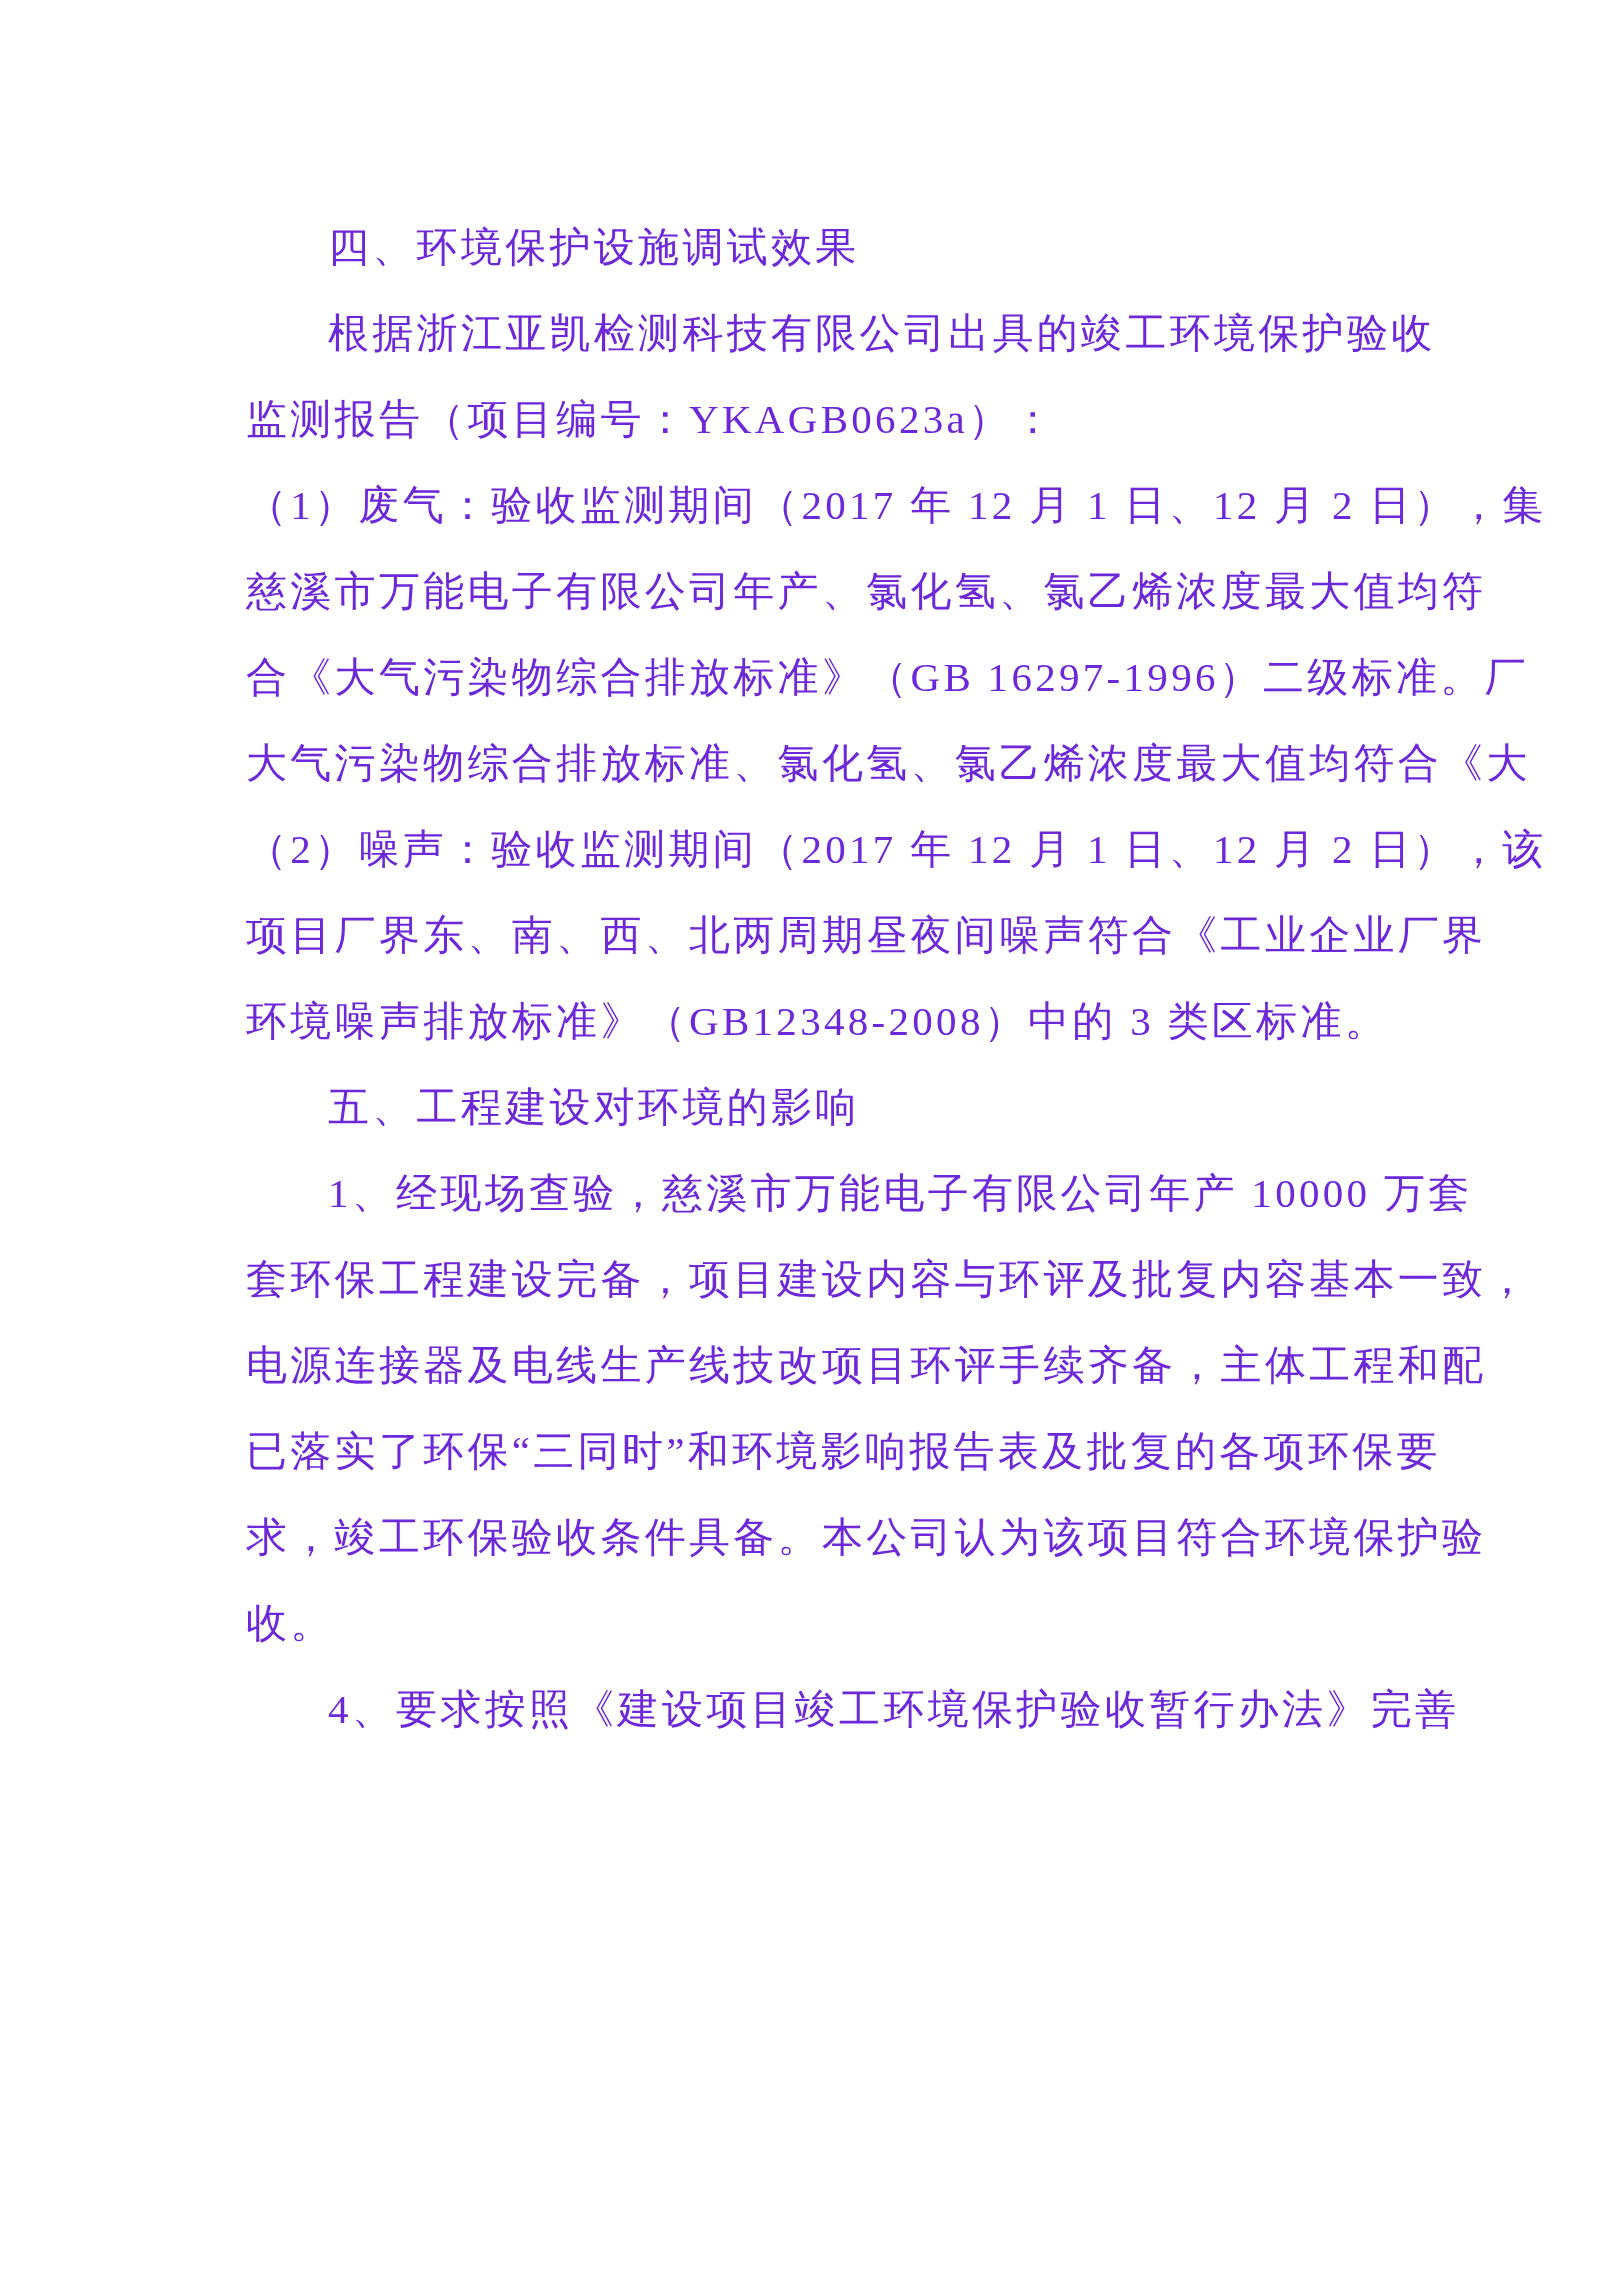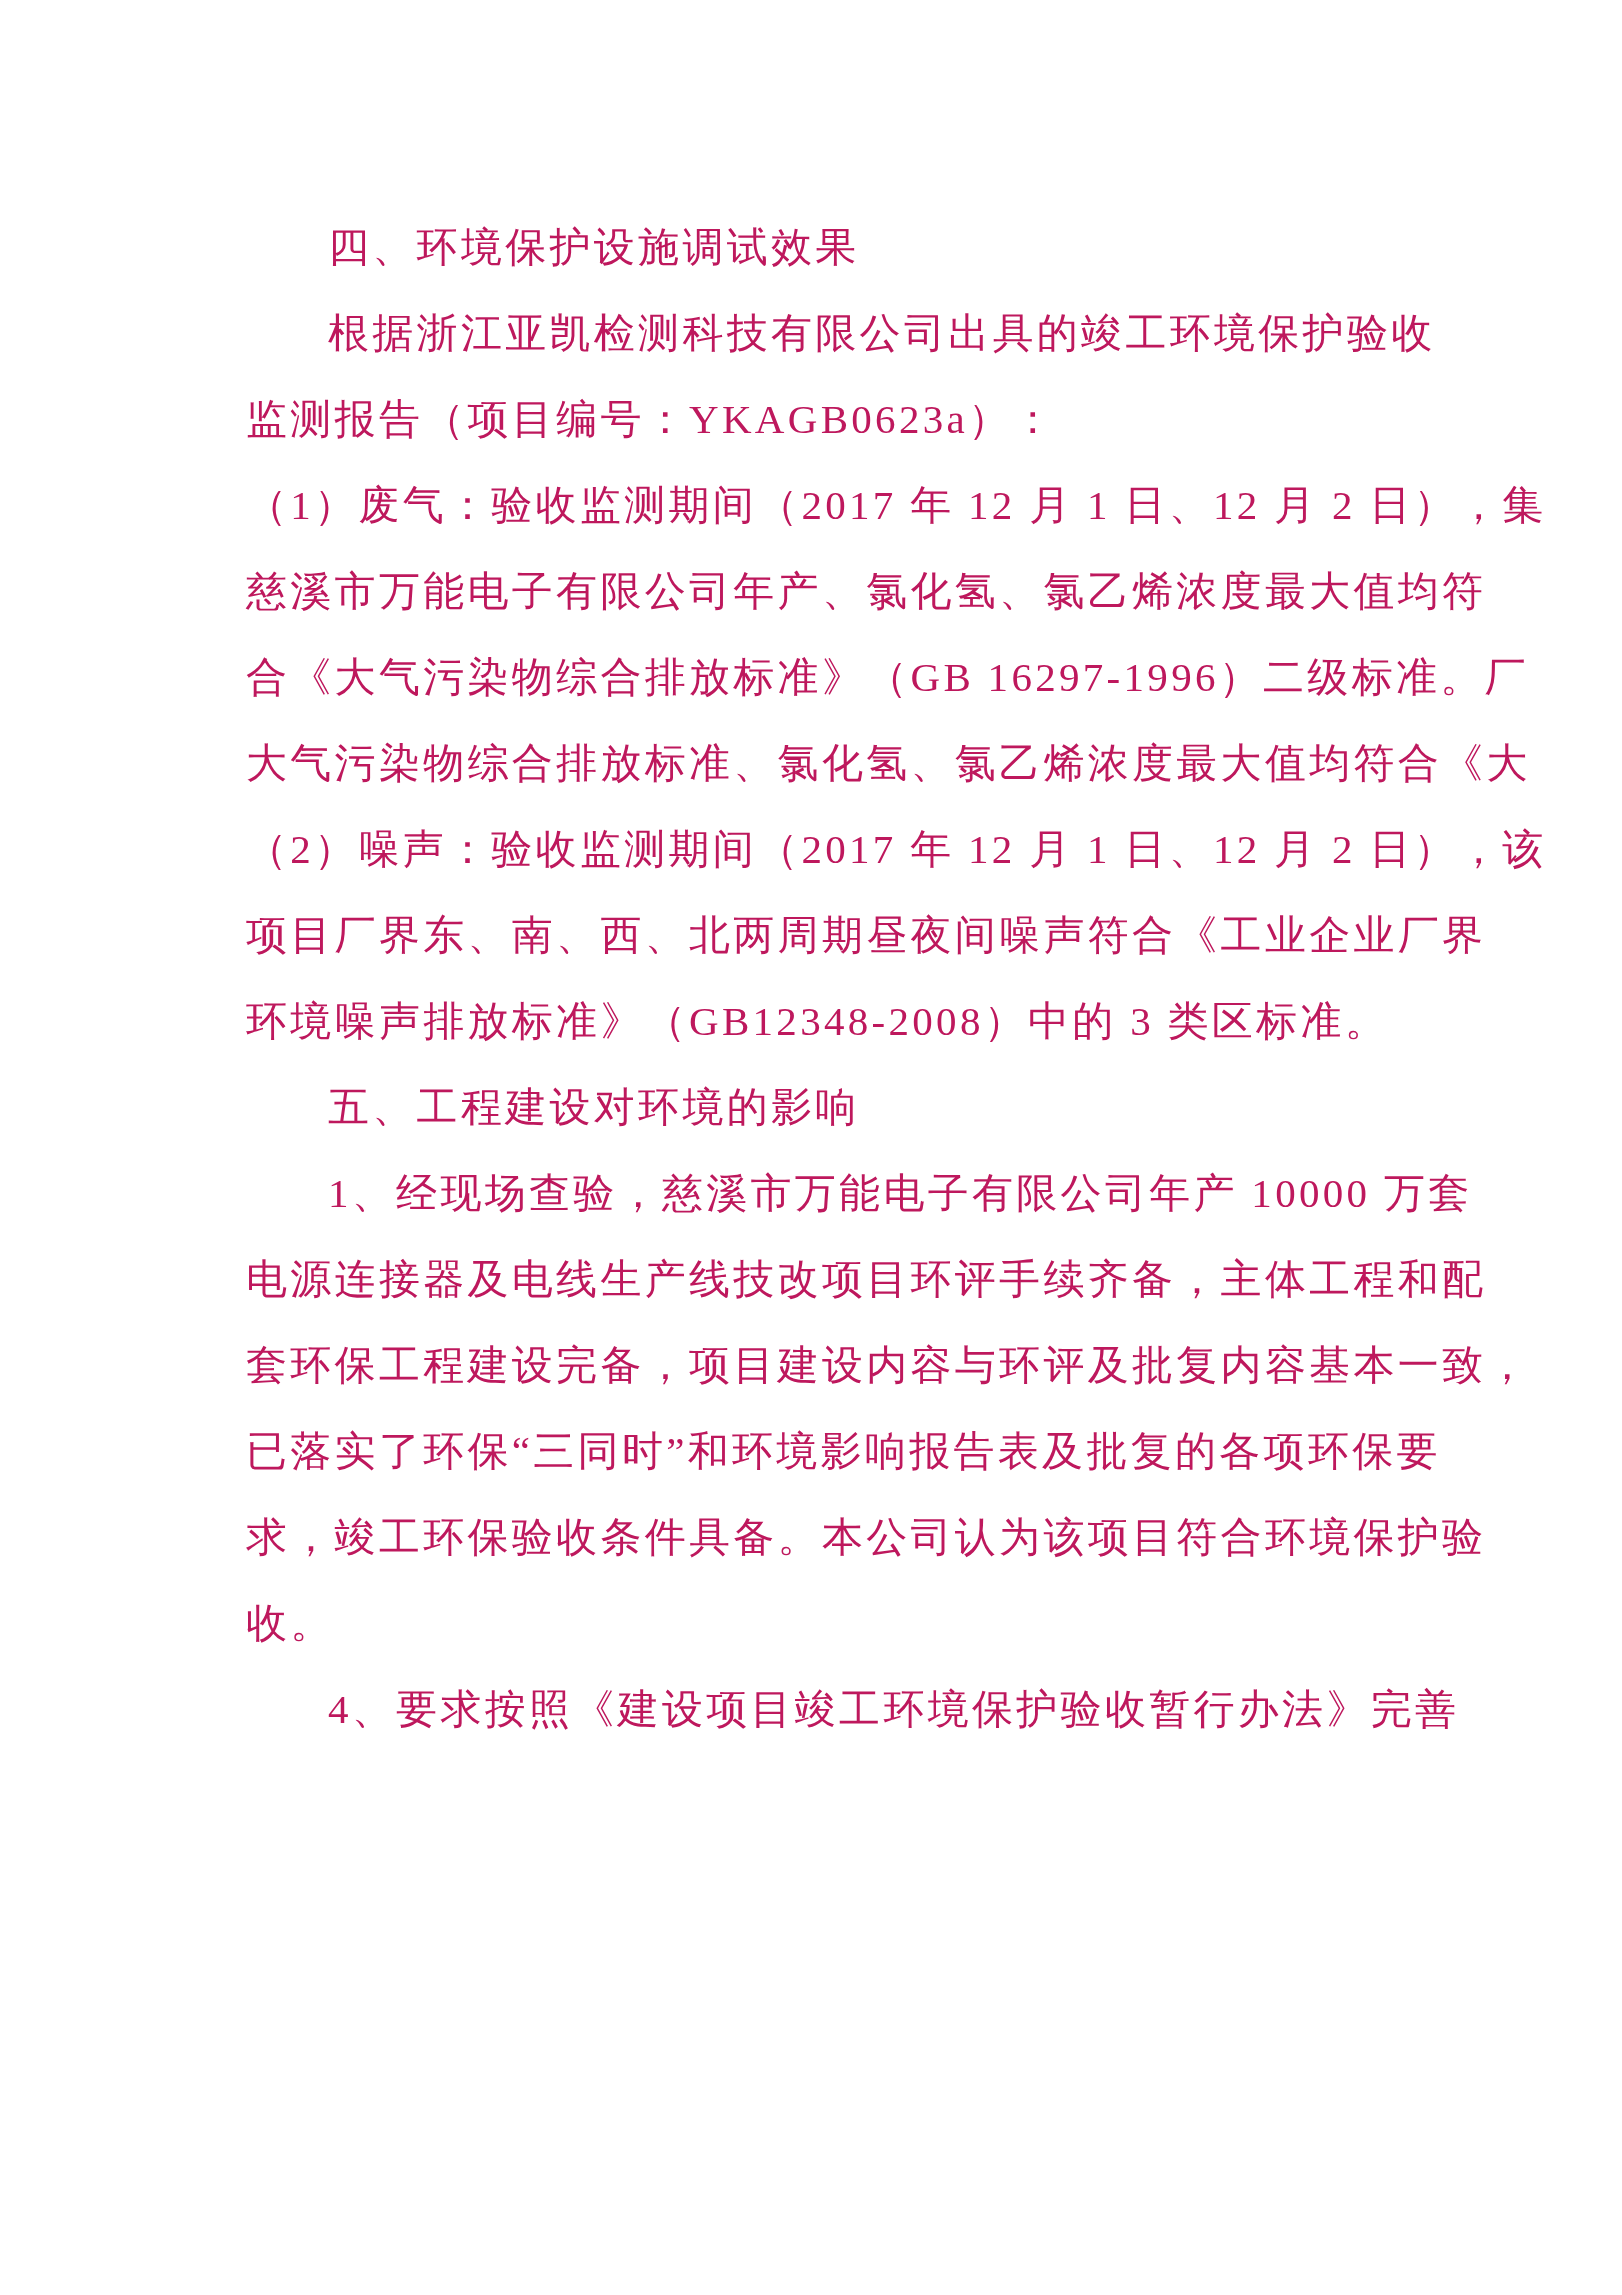--- a/index.html
+++ b/index.html
@@ -22,21 +22,21 @@
     left: 246px;
     top: 204px;
     width: 1178px;
   }
   .ln {
     height: 86px;
     line-height: 86px;
     font-size: 41px;
     letter-spacing: 3.3px;
     white-space: nowrap;
-    color: #be185d;
+    color: #6d28d9;
   }
   .ind {
     padding-left: 82px;
   }
 </style>
 </head>
 <body>
 
 <div class="page">
   <div class="content">
@@ -45,21 +45,21 @@
     <div class="ln">监测报告（项目编号：YKAGB0623a）：</div>
     <div class="ln">（1）废气：验收监测期间（2017 年 12 月 1 日、12 月 2 日），集</div>
     <div class="ln">慈溪市万能电子有限公司年产、氯化氢、氯乙烯浓度最大值均符</div>
     <div class="ln">合《大气污染物综合排放标准》（GB 16297-1996）二级标准。厂</div>
     <div class="ln">大气污染物综合排放标准、氯化氢、氯乙烯浓度最大值均符合《大</div>
     <div class="ln">（2）噪声：验收监测期间（2017 年 12 月 1 日、12 月 2 日），该</div>
     <div class="ln">项目厂界东、南、西、北两周期昼夜间噪声符合《工业企业厂界</div>
     <div class="ln">环境噪声排放标准》（GB12348-2008）中的 3 类区标准。</div>
     <div class="ln ind">五、工程建设对环境的影响</div>
     <div class="ln ind">1、经现场查验，慈溪市万能电子有限公司年产 10000 万套</div>
+    <div class="ln">套环保工程建设完备，项目建设内容与环评及批复内容基本一致，</div>
     <div class="ln">电源连接器及电线生产线技改项目环评手续齐备，主体工程和配</div>
-    <div class="ln">套环保工程建设完备，项目建设内容与环评及批复内容基本一致，</div>
     <div class="ln">已落实了环保“三同时”和环境影响报告表及批复的各项环保要</div>
     <div class="ln">求，竣工环保验收条件具备。本公司认为该项目符合环境保护验</div>
     <div class="ln">收。</div>
     <div class="ln ind">4、要求按照《建设项目竣工环境保护验收暂行办法》完善</div>
   </div>
 </div>
 
 
 </body></html>

